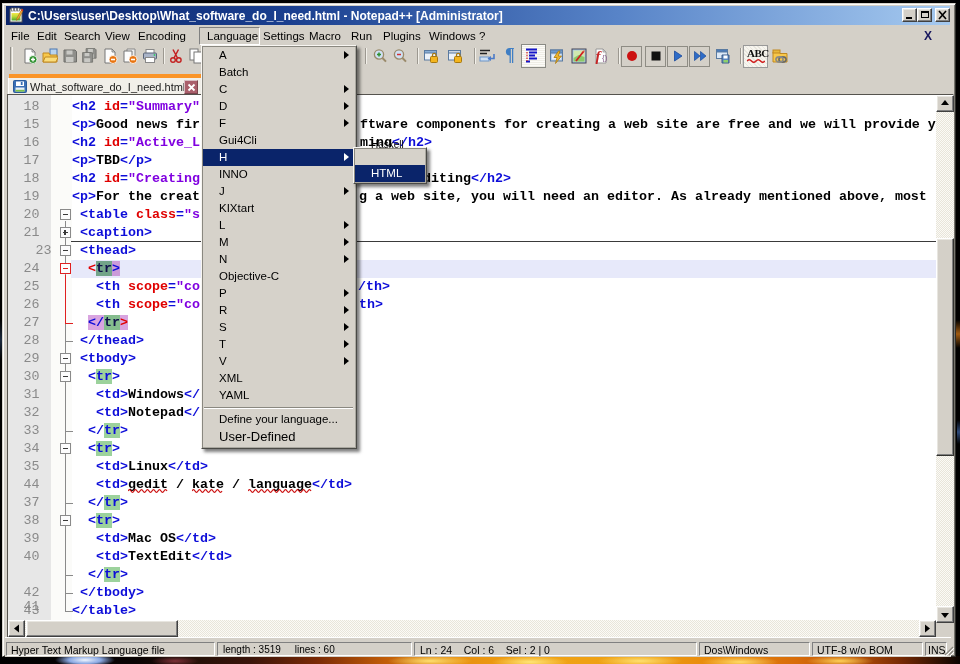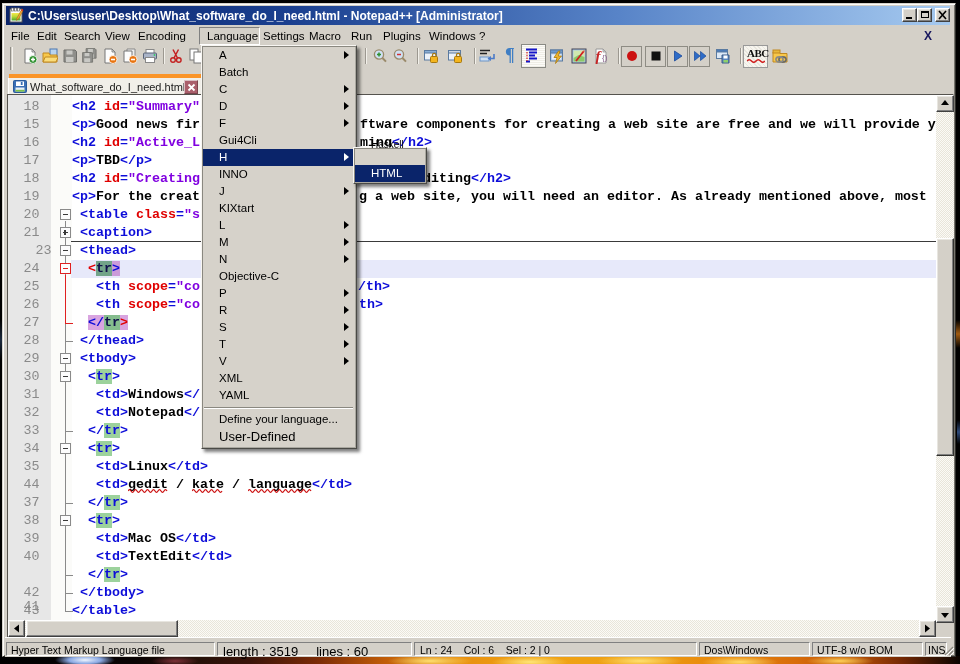--- a/index.html
+++ b/index.html
@@ -377,21 +377,21 @@
       <path d="M10 7.5 L5 3.5 V11.5 z" fill="#000"></path>
     </svg>
   </div>
 <div class="abs btn3d" style="left:26px;top:620px;width:152px;height:17px"></div>
 <div class="abs" style="left:936px;top:623px;width:18px;height:17px;background:#d4d0c8"></div>
 <div class="abs" style="left:5px;top:637px;width:946px;height:3px;background:#d4d0c8;border-top:1px solid #fff"></div>
 <div class="abs" style="left:5px;top:640px;width:946px;height:17px;background:#d4d0c8"></div>
 <div class="abs sunk" style="left:6px;top:641.5px;width:209px;height:14.5px"></div>
 <div class="abs" style="left:11px;top:643.5px;font-size:10.5px;color:#000;white-space:pre">Hyper Text Markup Language file</div>
 <div class="abs sunk" style="left:217px;top:641.5px;width:195px;height:14.5px"></div>
-<div class="abs" style="left:223px;top:643.5px;font-size:13px;color:#000;white-space:pre">length : 3519     lines : 60</div>
+<div class="abs" style="left:223px;top:643.5px;font-size:10px;color:#000;white-space:pre">length : 3519     lines : 60</div>
 <div class="abs sunk" style="left:414px;top:641.5px;width:283px;height:14.5px"></div>
 <div class="abs" style="left:420px;top:643.5px;font-size:10.5px;color:#000;white-space:pre">Ln : 24    Col : 6    Sel : 2 | 0</div>
 <div class="abs sunk" style="left:699px;top:641.5px;width:111px;height:14.5px"></div>
 <div class="abs" style="left:704px;top:643.5px;font-size:10.5px;color:#000;white-space:pre">Dos\Windows</div>
 <div class="abs sunk" style="left:812px;top:641.5px;width:111px;height:14.5px"></div>
 <div class="abs" style="left:817px;top:643.5px;font-size:10.5px;color:#000;white-space:pre">UTF-8 w/o BOM</div>
 <div class="abs sunk" style="left:925px;top:641.5px;width:22px;height:14.5px"></div>
 <div class="abs" style="left:928px;top:643.5px;font-size:10.5px;color:#000;white-space:pre">INS</div>
 <svg class="abs" style="left:944px;top:646px" width="10" height="10" viewBox="0 0 10 10">
 <path d="M9 1 L1 9 M9 5 L5 9" stroke="#8a8880" stroke-width="1.2"></path>

